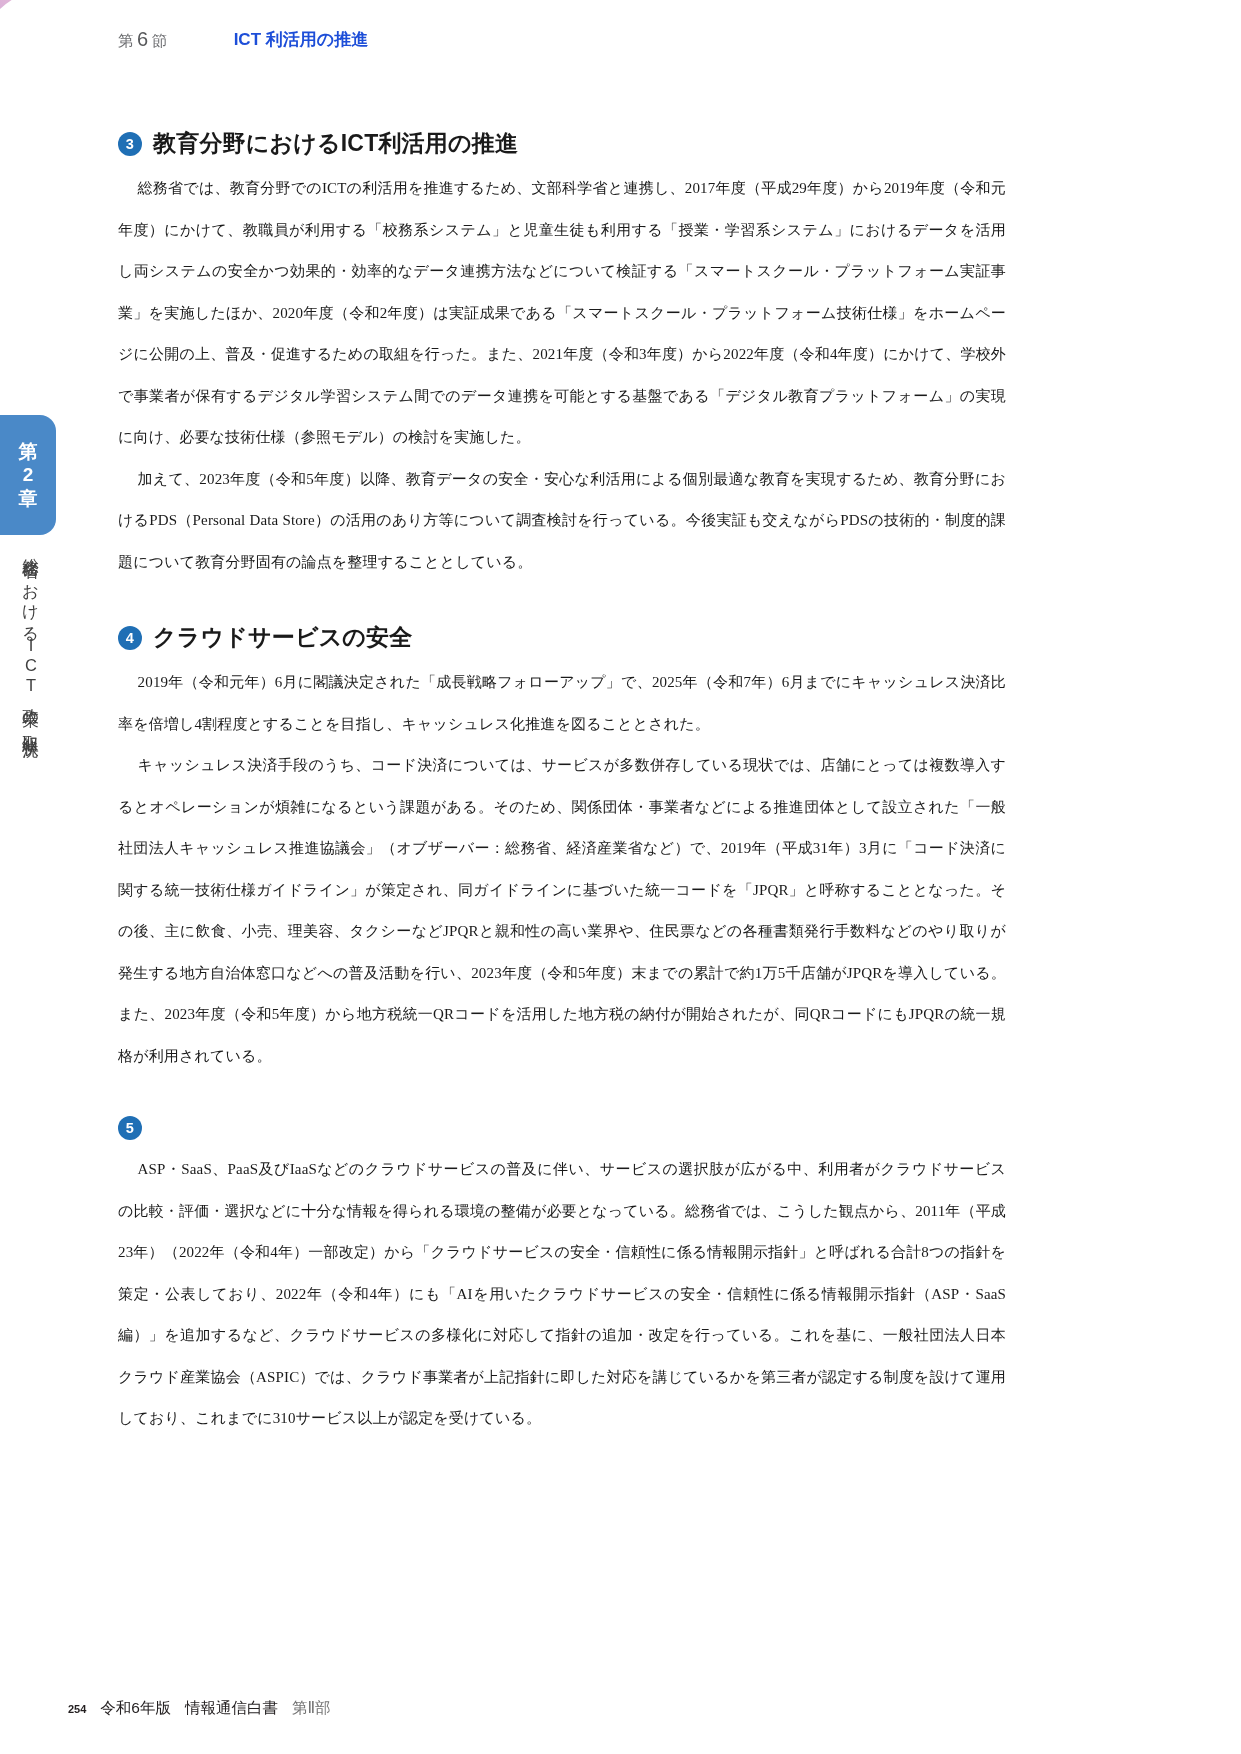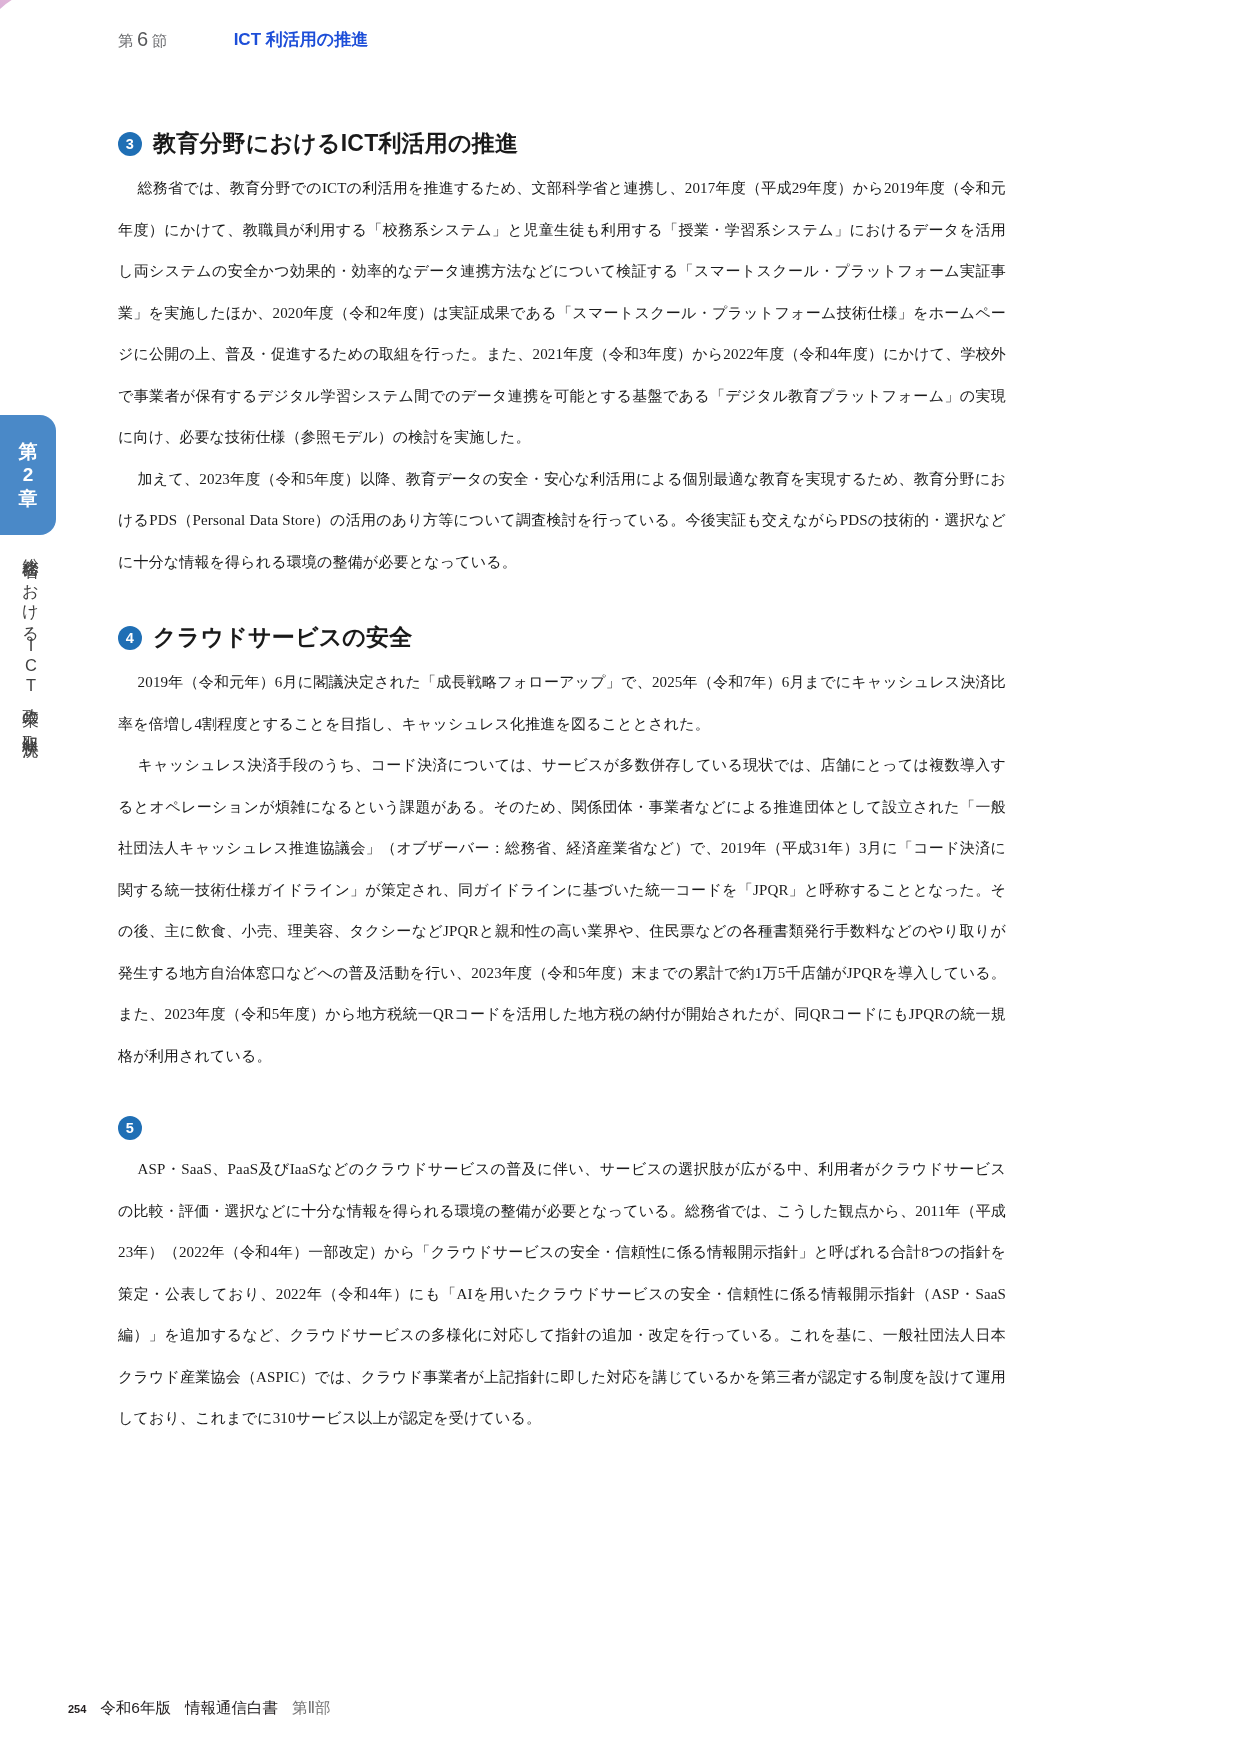--- a/index.html
+++ b/index.html
@@ -216,21 +216,21 @@
 </div>
 <div class="chap-vert">総務省におけるICT政策の取組状況</div>
 
 <main class="content">
 
   <h2 class="sec-head">
     <span class="badge">3</span>
     <span>教育分野におけるICT利活用の推進</span>
   </h2>
   <p class="body">総務省では、教育分野でのICTの利活用を推進するため、文部科学省と連携し、2017年度（平成29年度）から2019年度（令和元年度）にかけて、教職員が利用する「校務系システム」と児童生徒も利用する「授業・学習系システム」におけるデータを活用し両システムの安全かつ効果的・効率的なデータ連携方法などについて検証する「スマートスクール・プラットフォーム実証事業」を実施したほか、2020年度（令和2年度）は実証成果である「スマートスクール・プラットフォーム技術仕様」をホームページに公開の上、普及・促進するための取組を行った。また、2021年度（令和3年度）から2022年度（令和4年度）にかけて、学校外で事業者が保有するデジタル学習システム間でのデータ連携を可能とする基盤である「デジタル教育プラットフォーム」の実現に向け、必要な技術仕様（参照モデル）の検討を実施した。</p>
-  <p class="body">加えて、2023年度（令和5年度）以降、教育データの安全・安心な利活用による個別最適な教育を実現するため、教育分野におけるPDS（Personal Data Store）の活用のあり方等について調査検討を行っている。今後実証も交えながらPDSの技術的・選択などに十分な情報を得られる環境の整備が必要となっている。</p>
+  <p class="body">加えて、2023年度（令和5年度）以降、教育データの安全・安心な利活用による個別最適な教育を実現するため、教育分野におけるPDS（Personal Data Store）の活用のあり方等について調査検討を行っている。今後実証も交えながらPDSの技術的・制度的課題について教育分野固有の論点を整理することとしている。</p>
 
   <h2 class="sec-head gap-top">
     <span class="badge">4</span>
     <span>クラウドサービスの安全</span>
   </h2>
   <p class="body">2019年（令和元年）6月に閣議決定された「成長戦略フォローアップ」で、2025年（令和7年）6月までにキャッシュレス決済比率を倍増し4割程度とすることを目指し、キャッシュレス化推進を図ることとされた。</p>
   <p class="body">キャッシュレス決済手段のうち、コード決済については、サービスが多数併存している現状では、店舗にとっては複数導入するとオペレーションが煩雑になるという課題がある。そのため、関係団体・事業者などによる推進団体として設立された「一般社団法人キャッシュレス推進協議会」（オブザーバー：総務省、経済産業省など）で、2019年（平成31年）3月に「コード決済に関する統一技術仕様ガイドライン」が策定され、同ガイドラインに基づいた統一コードを「JPQR」と呼称することとなった。その後、主に飲食、小売、理美容、タクシーなどJPQRと親和性の高い業界や、住民票などの各種書類発行手数料などのやり取りが発生する地方自治体窓口などへの普及活動を行い、2023年度（令和5年度）末までの累計で約1万5千店舗がJPQRを導入している。また、2023年度（令和5年度）から地方税統一QRコードを活用した地方税の納付が開始されたが、同QRコードにもJPQRの統一規格が利用されている。</p>
 
   <h2 class="sec-head gap-top">
     <span class="badge">5</span>

